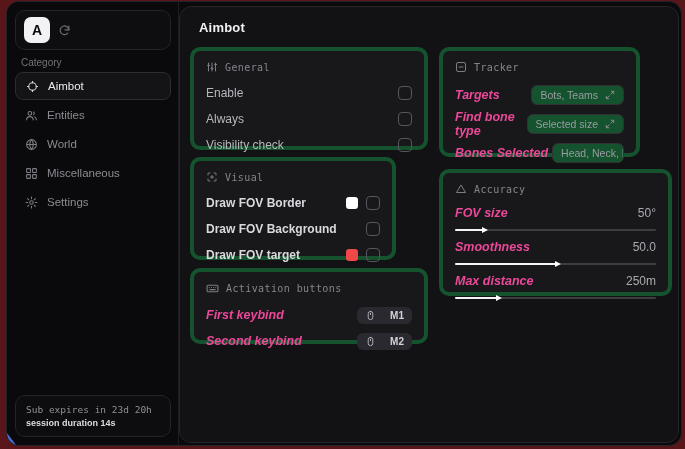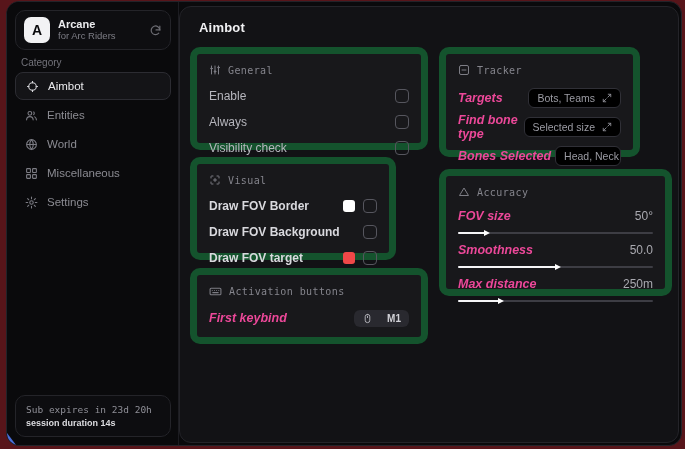--- a/index.html
+++ b/index.html
@@ -63,21 +63,21 @@
   
   .main-panel {
     position:absolute; left:172px; top:4px; width:500px; height:437px;
     background:#121215; border:1px solid #242429; border-radius:12px;
   }
   .page-title {
     position:absolute; left:19px; top:13px; font-size:13px; font-weight:bold;
     color:#f1f1f3; letter-spacing:.2px;
   }
   .card {
-    position:absolute; background:#18181b; border:7px solid #14532d;
+    position:absolute; background:#18181b; border:4px solid #14532d;
     border-radius:10px; padding:10px 12px;
   }
   .card-hd {
     display:flex; align-items:center; gap:7px;
     font-family:"DejaVu Sans Mono", monospace; font-size:10px;
     color:#85858d; letter-spacing:.4px; margin-bottom:9px;
   }
   .card-hd .ci { display:flex; color:#7d7d85; }
   .row { display:flex; align-items:center; justify-content:space-between; }
   .row + .row { margin-top:4px;justify-content:space-between; }
@@ -91,21 +91,21 @@
     background:transparent;
   }
   .swatch { width:12px; height:12px; border-radius:3px; }
   .keychip {
     display:flex; align-items:center; gap:14px; background:#29292f;
     border-radius:6px; padding:3px 8px; color:#d2d2d7;
     font-size:10px; font-weight:bold;
   }
   .keychip .ki { display:flex; color:#b9b9bf; }
   .ddchip {
-    display:flex; align-items:center; gap:7px; background:#000000;
+    display:flex; align-items:center; gap:7px; background:#14532d;
     border:1px solid #303037; border-radius:6px; padding:3px 8px;
     color:#9b9ba3; font-size:10.5px; white-space:nowrap;
   }
   .ddchip .di { display:flex; color:#8e8e96; }
   
   .acc-group { margin-top:7px; }
   .acc-top { display:flex; align-items:center; justify-content:space-between; height:17px; }
   .acc-val { font-size:12px; color:#a9a9b0; }
   .track {
     position:relative; margin-top:8px; height:2px; background:#3d3d44;
@@ -122,24 +122,20 @@
 </style>
 </head>
 <body>
 
 <div class="window">
 
   <div class="sidebar">
 
     <div class="logo-card">
       <div class="logo-badge">A</div>
-      <div class="logo-text">
-        <div class="logo-title">Arcane</div>
-        <div class="logo-sub">for Arc Riders</div>
-      </div>
       <div class="logo-action">
         <svg width="13" height="13" viewBox="0 0 24 24" fill="none" stroke="currentColor" stroke-width="2.2" stroke-linecap="round">
           <path d="M20 11a8 8 0 1 0-2 6"></path>
             <polyline points="20 4 20 11 13 11"></polyline>
         </svg>
       </div>
     </div>
 
     <div class="category-label">Category</div>
 
@@ -284,20 +280,32 @@
       <div class="row h22">
         <span class="lbl-str">First keybind</span>
         <span class="keychip">
           <span class="ki">
             <svg width="11" height="11" viewBox="0 0 24 24" fill="none" stroke="currentColor" stroke-width="2" stroke-linecap="round">
               <rect x="7" y="3" width="10" height="18" rx="5"></rect>
                 <line x1="12" y1="7" x2="12" y2="10"></line>
             </svg>
           </span>
           <span>M1</span>
+        </span>
+      </div>
+      <div class="row h22">
+        <span class="lbl-str">Second keybind</span>
+        <span class="keychip">
+          <span class="ki">
+            <svg width="11" height="11" viewBox="0 0 24 24" fill="none" stroke="currentColor" stroke-width="2" stroke-linecap="round">
+              <rect x="7" y="3" width="10" height="18" rx="5"></rect>
+                <line x1="12" y1="7" x2="12" y2="10"></line>
+            </svg>
+          </span>
+          <span>M2</span>
         </span>
       </div>
     </div>
 
     <div class="card" style="left:259px; top:40px; width:201px; height:110px;">
       <div class="card-hd">
         <span class="ci">
           <svg width="12" height="12" viewBox="0 0 24 24" fill="none" stroke="currentColor" stroke-width="2" stroke-linecap="round">
             <rect x="3" y="3" width="18" height="18" rx="3"></rect>
               <line x1="8" y1="12" x2="16" y2="12"></line>

